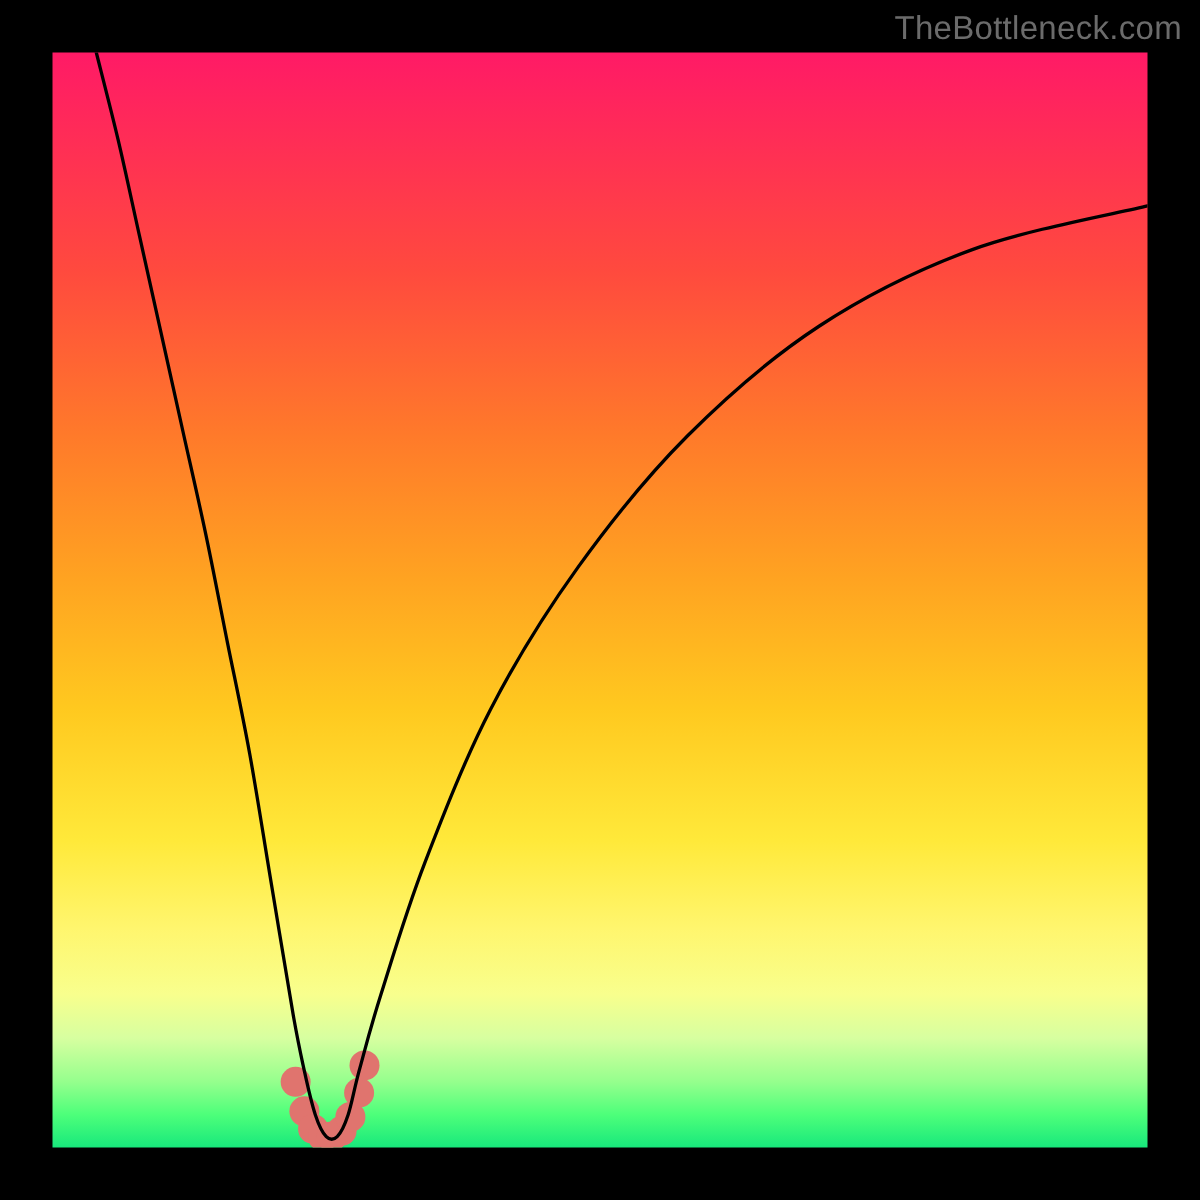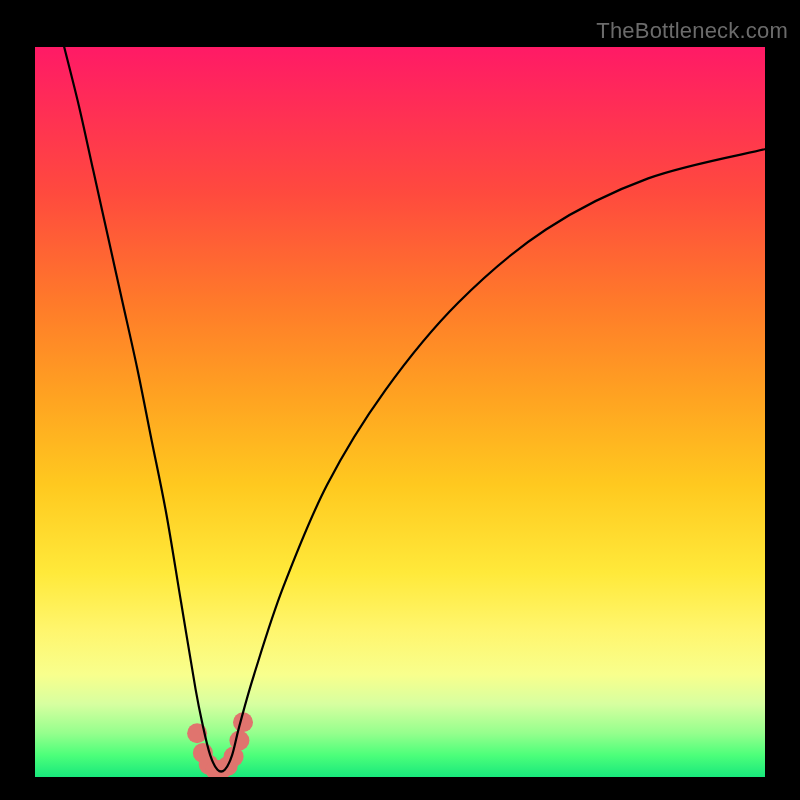--- a/index.html
+++ b/index.html
@@ -6,21 +6,21 @@
     margin: 0;
     padding: 0;
     width: 800px;
     height: 800px;
     background: #000;
     overflow: hidden;
   }
   .frame {
     position: absolute;
     left: 0;
-    top: 12px;
+    top: 0;
     width: 800px;
     height: 728px;
     background: #000;
   }
   .plot {
     position: absolute;
     left: 35px;
     top: 35px;
     width: 730px;
     height: 730px;

